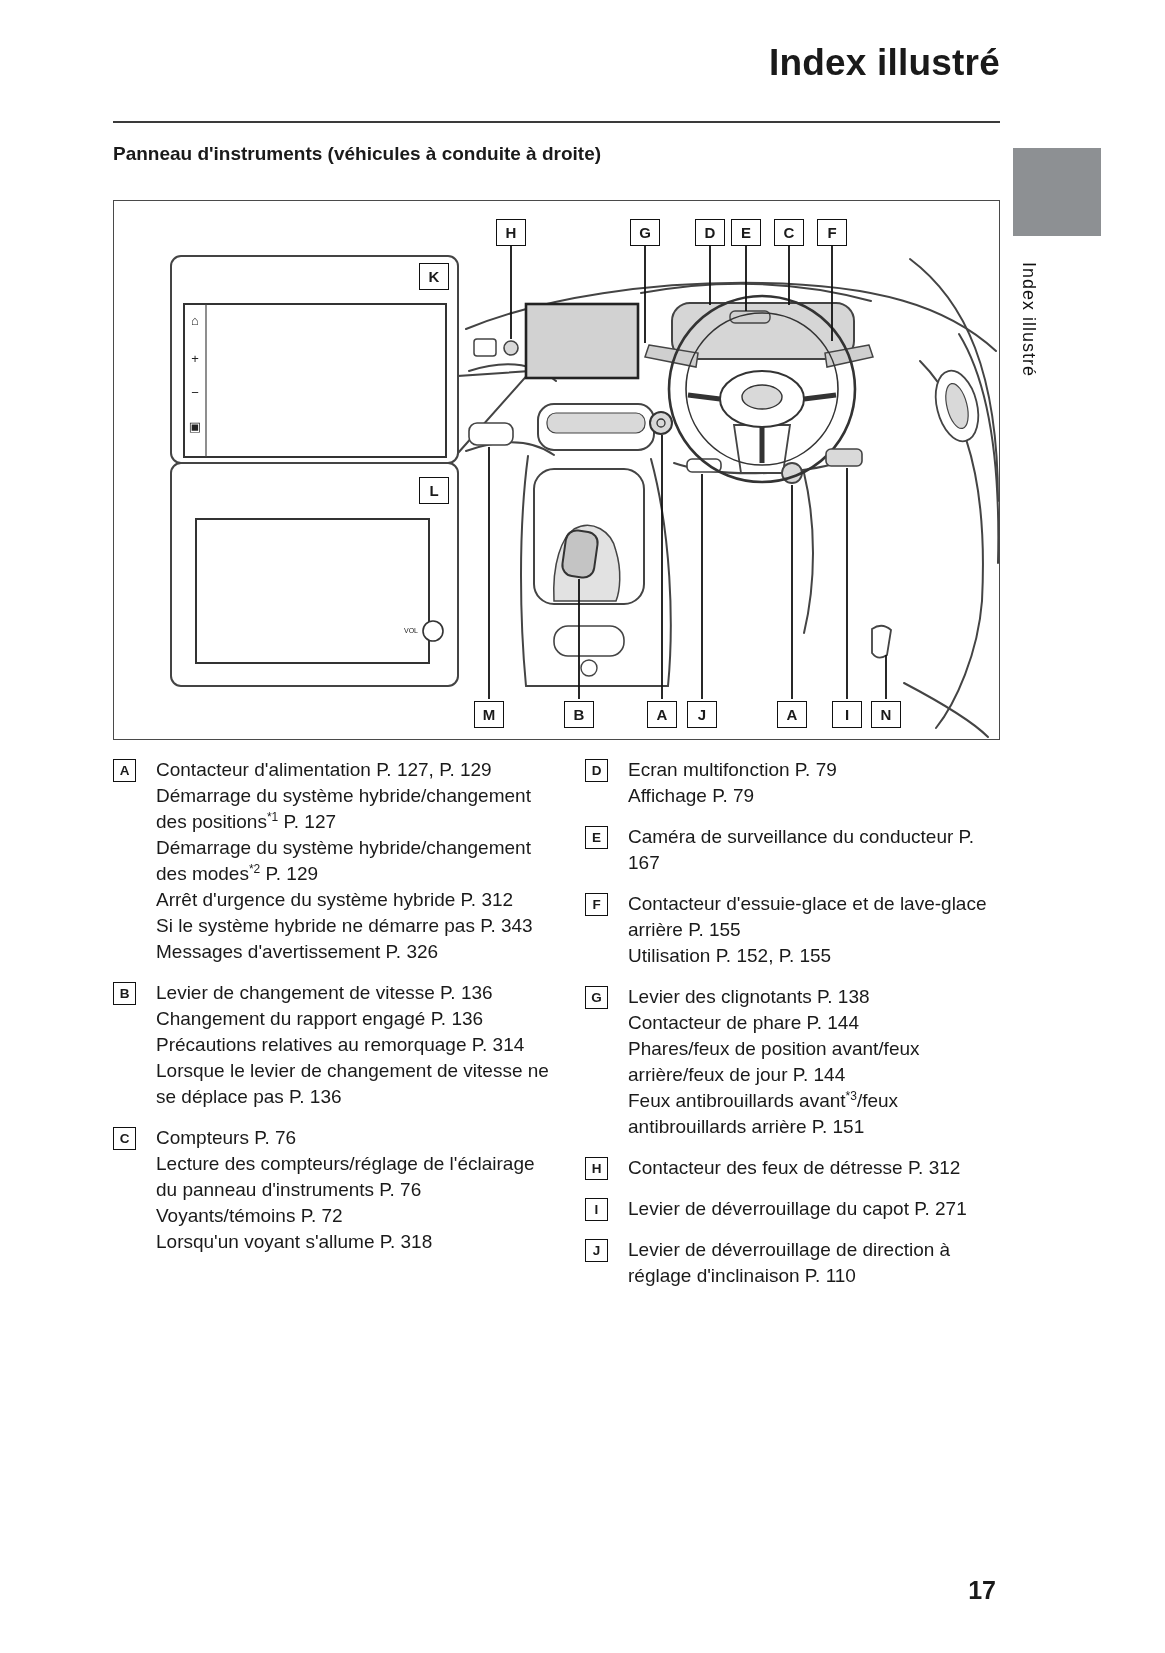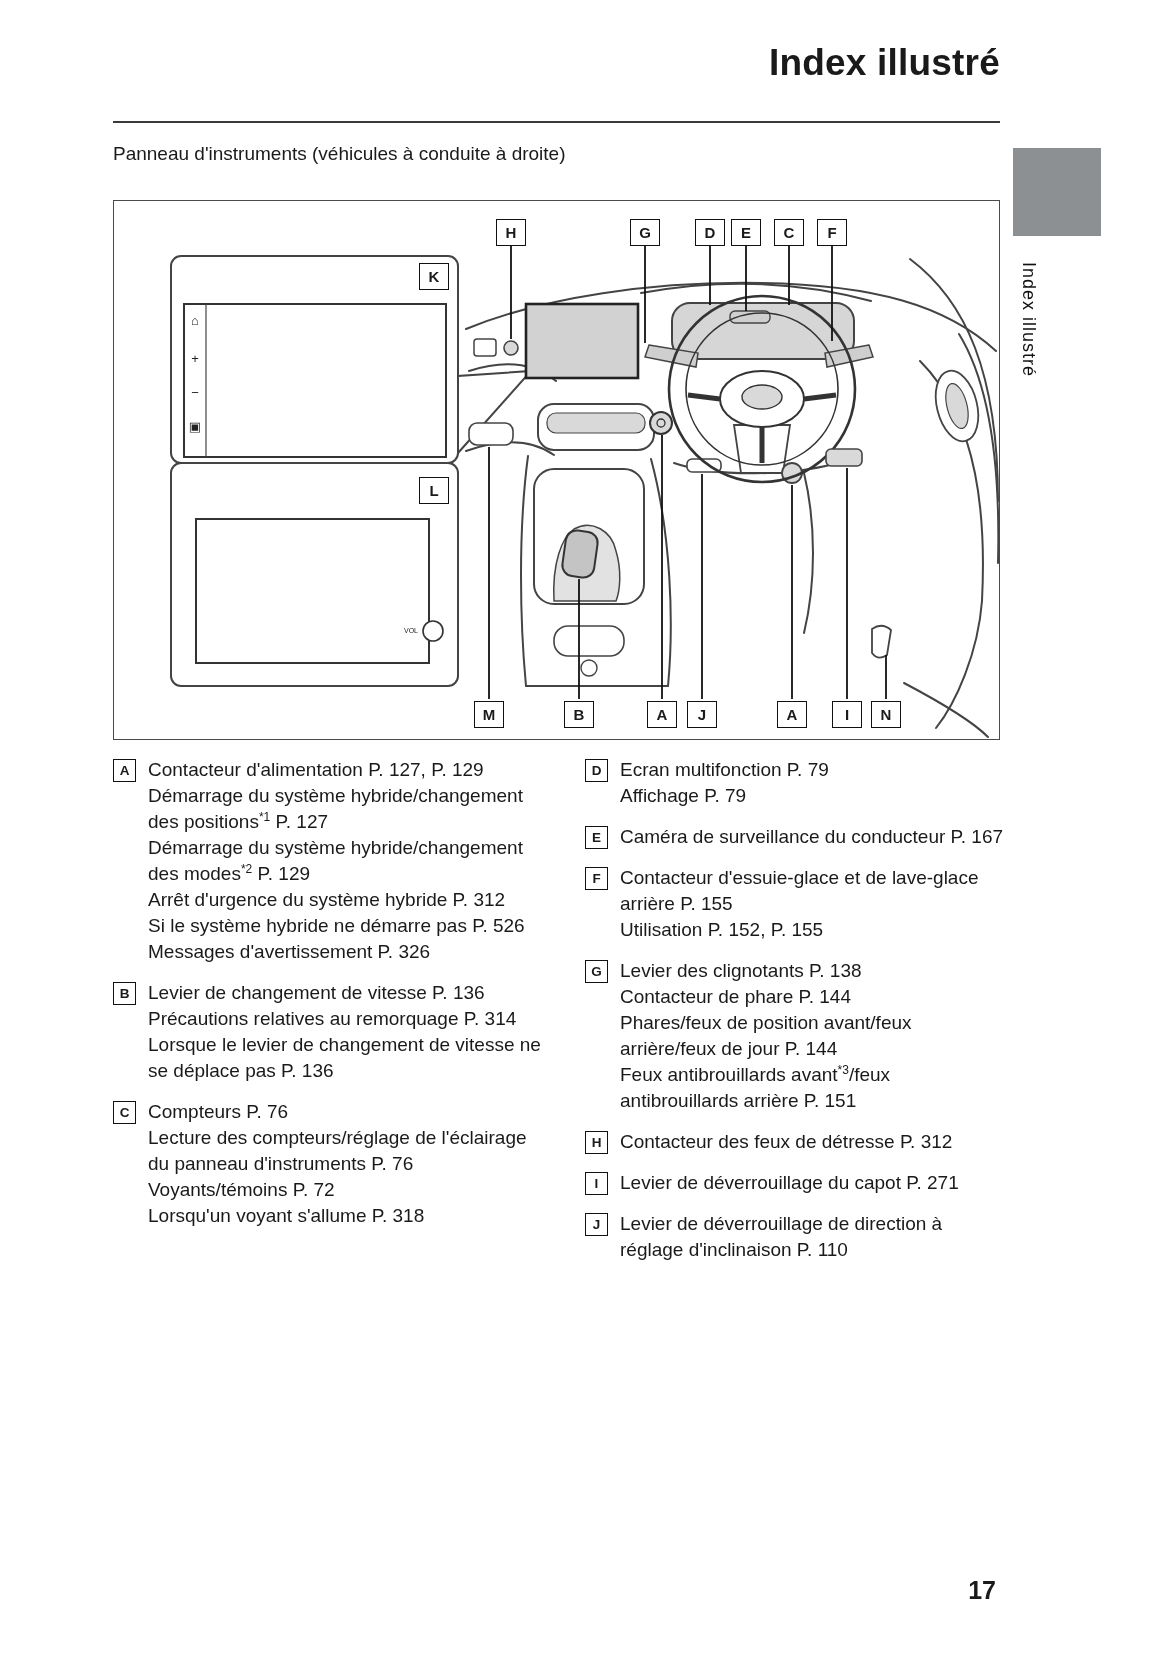--- a/index.html
+++ b/index.html
@@ -2,40 +2,40 @@
 <html lang="fr"><head>
 <meta charset="utf-8">
 <style>
   * { margin:0; padding:0; box-sizing:border-box; }
   html,body { background:#ffffff; }
   body { font-family:"Liberation Sans", sans-serif; color:#1a1a1a; }
   .page { position:relative; width:1165px; height:1653px; background:#fff; overflow:hidden; }
 
   .title { position:absolute; top:42px; right:165px; font-size:37px; font-weight:bold; letter-spacing:0.2px; }
   .rule  { position:absolute; left:113px; top:121px; width:887px; height:2px; background:#3a3a3a; }
-  .section-heading { position:absolute; left:113px; top:143px; font-size:19px; font-weight:normal; }
+  .section-heading { position:absolute; left:113px; top:143px; font-size:19px; font-weight:bold; }
 
   .side-tab   { position:absolute; left:1013px; top:148px; width:88px; height:88px; }
   .side-label { position:absolute; left:1018px; top:262px; font-size:18px; writing-mode:vertical-rl; letter-spacing:1px; color:#111; }
 
   .diagram { position:absolute; left:113px; top:200px; width:887px; height:540px; border:1.5px solid #4a4a4a; background:#fff; }
   .diagram svg { position:absolute; left:0; top:0; }
 
   .callout { position:absolute; width:30px; height:27px; border:1.8px solid #111; background:#fff;
              display:flex; align-items:center; justify-content:center; font-size:15px; font-weight:bold; z-index:3; }
   .panel-icon { position:absolute; width:18px; text-align:center; font-size:13px; color:#222; z-index:2; }
   .vol-label  { position:absolute; font-size:7px; color:#222; z-index:2; }
 
   .col { position:absolute; }
   .col-left  { left:113px; top:757px; width:437px; }
   .col-right { left:585px; top:757px; width:421px; }
   .entry { display:flex; margin-bottom:15px; }
   .key-box { flex:0 0 auto; width:23px; height:23px; border:1.7px solid #111; display:flex; align-items:center;
              justify-content:center; font-size:13.5px; font-weight:bold; margin-right:12px; margin-top:2px; }
-  .entry-text { flex:1; font-size:19px; line-height:26px; }
+  .entry-text { flex:1; font-size:19px; line-height:26px;margin-left:8px; }
   .entry-text p { margin:0; }
   .entry-text sup { font-size:12px; line-height:0; vertical-align:super; }
 
   .page-number { position:absolute; right:169px; top:1576px; font-size:25px; font-weight:bold; }
 </style>
 </head>
 <body>
 
 <div class="page">
 
@@ -155,28 +155,29 @@
     </div>
 
   <div class="col col-left" id="entries-left">
       <div class="entry">
         <span class="key-box">A</span>
         <div class="entry-text">
           <p>Contacteur d'alimentation P. 127, P. 129</p>
           <p>Démarrage du système hybride/changement des positions<sup>*1</sup> P. 127</p>
           <p>Démarrage du système hybride/changement des modes<sup>*2</sup> P. 129</p>
           <p>Arrêt d'urgence du système hybride P. 312</p>
-          <p>Si le système hybride ne démarre pas P. 526</p>
+          <p>Si le système hybride ne démarre pas P. 343</p>
           <p>Messages d'avertissement P. 326</p>
         </div>
       </div>
       <div class="entry">
         <span class="key-box">B</span>
         <div class="entry-text">
           <p>Levier de changement de vitesse P. 136</p>
+          <p>Changement du rapport engagé P. 136</p>
           <p>Précautions relatives au remorquage P. 314</p>
           <p>Lorsque le levier de changement de vitesse ne se déplace pas P. 136</p>
         </div>
       </div>
       <div class="entry">
         <span class="key-box">C</span>
         <div class="entry-text">
           <p>Compteurs P. 76</p>
           <p>Lecture des compteurs/réglage de l'éclairage du panneau d'instruments P. 76</p>
           <p>Voyants/témoins P. 72</p>

